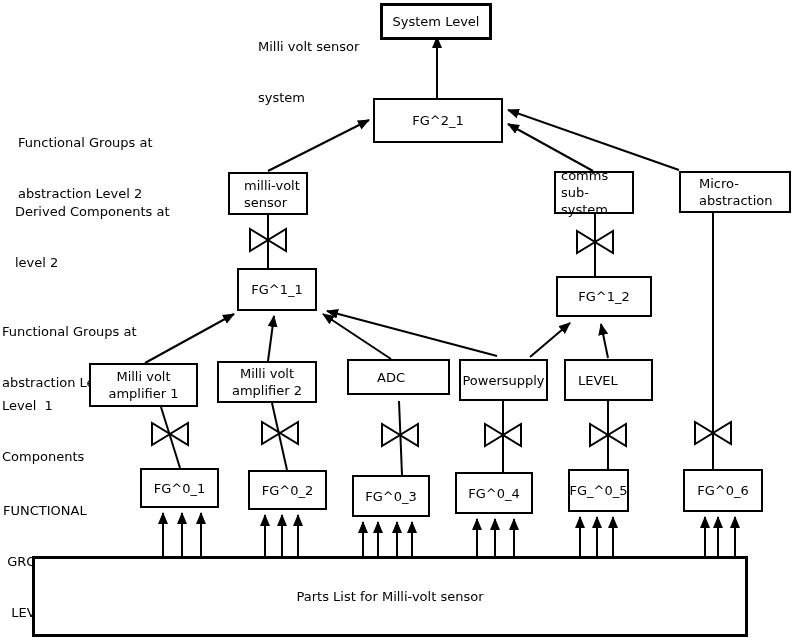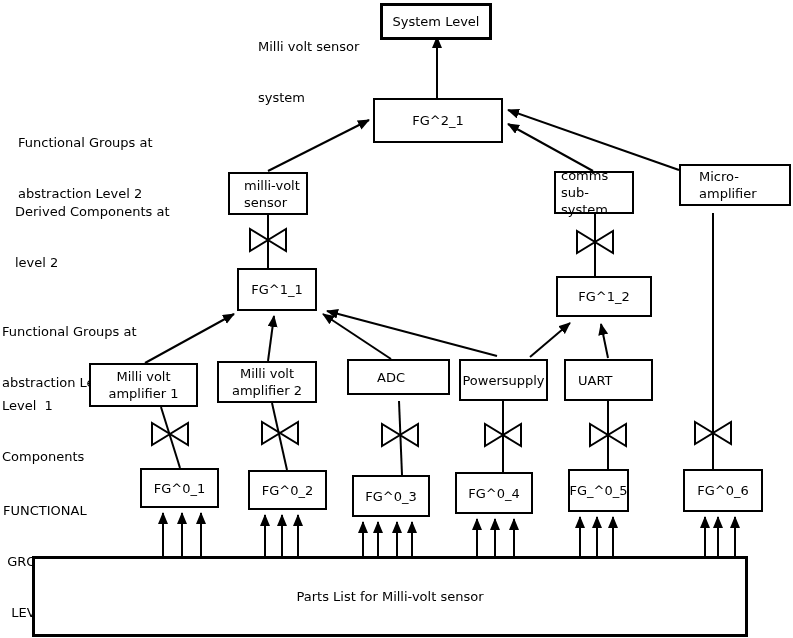--- a/index.html
+++ b/index.html
@@ -118,23 +118,23 @@
     <span>FG^2_1</span>
   </div>
   <div class="box alignleft" style="left:554px;top:171px;width:80px;height:43px;padding-left:5px;">
     <span>comms</span>
     <span>sub-system</span>
   </div>
   <div class="box alignleft" style="left:228px;top:172px;width:80px;height:43px;padding-left:14px;">
     <span>milli-volt</span>
     <span>sensor</span>
   </div>
-  <div class="box alignleft" style="left:679px;top:164px;width:112px;height:42px;padding-left:18px;">
+  <div class="box alignleft" style="left:679px;top:171px;width:112px;height:42px;padding-left:18px;">
     <span>Micro-</span>
-    <span>amplifier</span>
+    <span>abstraction</span>
   </div>
   <div class="box" style="left:237px;top:268px;width:80px;height:43px;">
     <span>FG^1_1</span>
   </div>
   <div class="box" style="left:556px;top:276px;width:96px;height:41px;">
     <span>FG^1_2</span>
   </div>
   <div class="box" style="left:89px;top:363px;width:109px;height:44px;">
     <span>Milli volt</span>
     <span>amplifier 1</span>
@@ -143,21 +143,21 @@
     <span>Milli volt</span>
     <span>amplifier 2</span>
   </div>
   <div class="box alignleft" style="left:347px;top:359px;width:103px;height:36px;padding-left:28px;">
     <span>ADC</span>
   </div>
   <div class="box" style="left:459px;top:359px;width:89px;height:42px;">
     <span>Powersupply</span>
   </div>
   <div class="box alignleft" style="left:564px;top:359px;width:89px;height:42px;padding-left:12px;">
-    <span>UART</span>
+    <span>LEVEL</span>
   </div>
   <div class="box" style="left:140px;top:468px;width:79px;height:40px;">
     <span>FG^0_1</span>
   </div>
   <div class="box" style="left:248px;top:470px;width:79px;height:40px;">
     <span>FG^0_2</span>
   </div>
   <div class="box" style="left:352px;top:475px;width:78px;height:42px;">
     <span>FG^0_3</span>
   </div>

